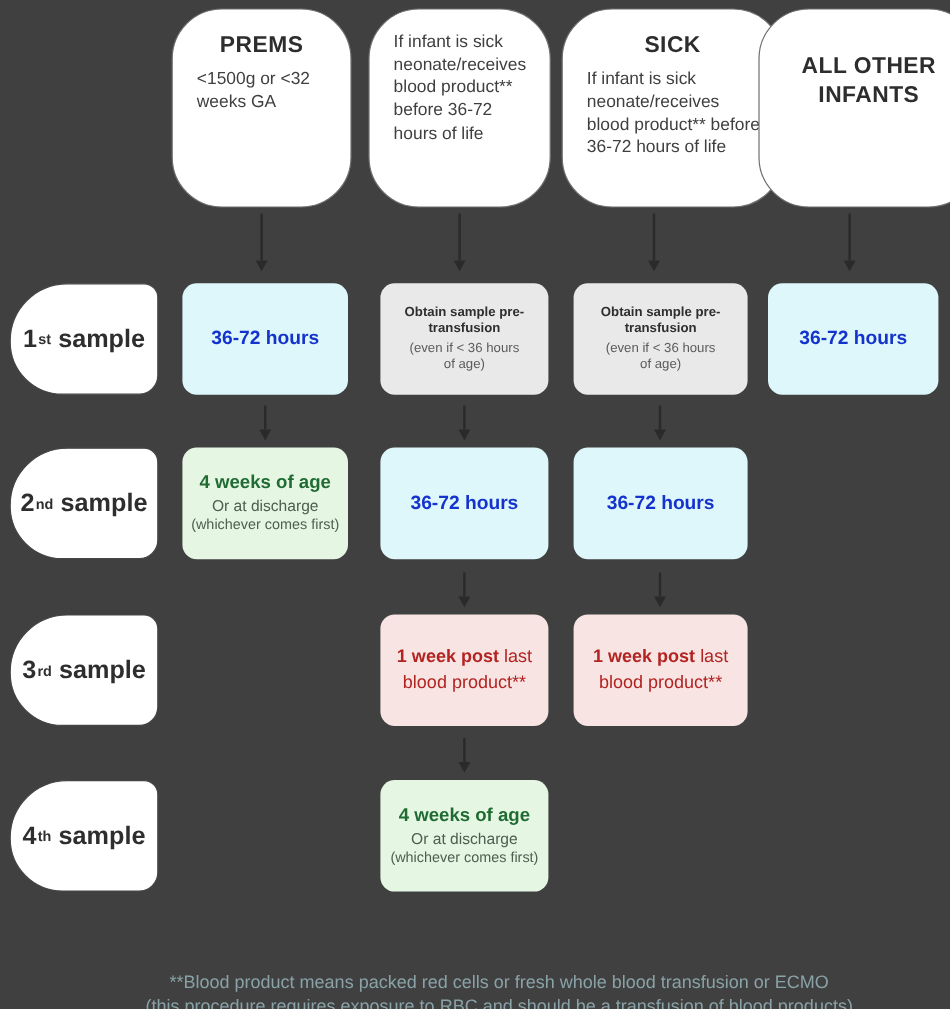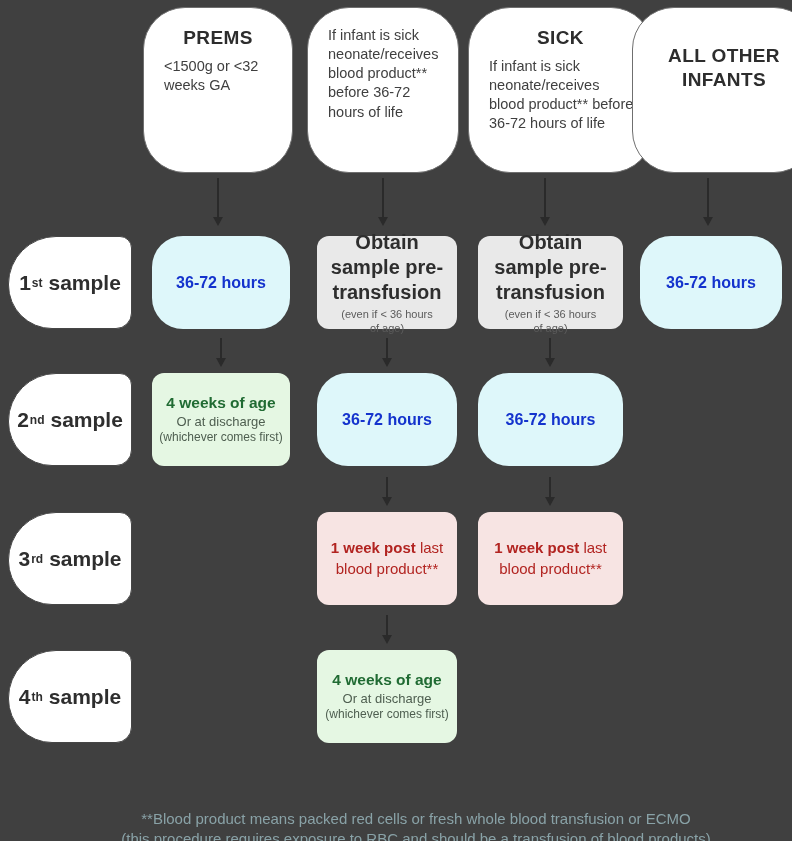--- a/index.html
+++ b/index.html
@@ -44,25 +44,25 @@
   
   .cell { position:absolute; height:93px; border-radius:12px; box-sizing:border-box;
           display:flex; flex-direction:column; align-items:center; justify-content:center;
           text-align:center; }
   .col1 { left:152px; width:138px; }
   .col2 { left:317px; width:140px; }
   .col3 { left:478px; width:145px; }
   .col4 { left:640px; width:142px; }
   .row1 { top:236px; } .row2 { top:373px; } .row3 { top:512px; } .row4 { top:650px; }
 
-  .cell-cyan { background:#def7fa;border-radius:31px; }
+  .cell-cyan { background:#def7fa; }
   .cell-cyan .hours { font-weight:bold; font-size:16px; color:#1433cd; }
 
   .cell-gray { background:#e9e9e9; }
-  .cell-gray .g-title { font-weight:bold; font-size:20px; color:#2e2e2e; line-height:1.25;
+  .cell-gray .g-title { font-weight:bold; font-size:11px; color:#2e2e2e; line-height:1.25;
                         max-width:120px; }
   .cell-gray .g-note { font-size:11px; color:#5b5b5b; line-height:1.22; margin-top:3px;
                        max-width:100px; }
 
   .cell-green { background:#e5f7e3; }
   .cell-green .w-title { font-weight:bold; font-size:15.5px; color:#206b33; }
   .cell-green .w-sub1 { font-size:13px; color:#4e5e50; line-height:1.25; margin-top:2px; }
   .cell-green .w-sub2 { font-size:12px; color:#4e5e50; line-height:1.2; }
 
   .cell-pink { background:#f7e4e3; padding:0 13px; }

